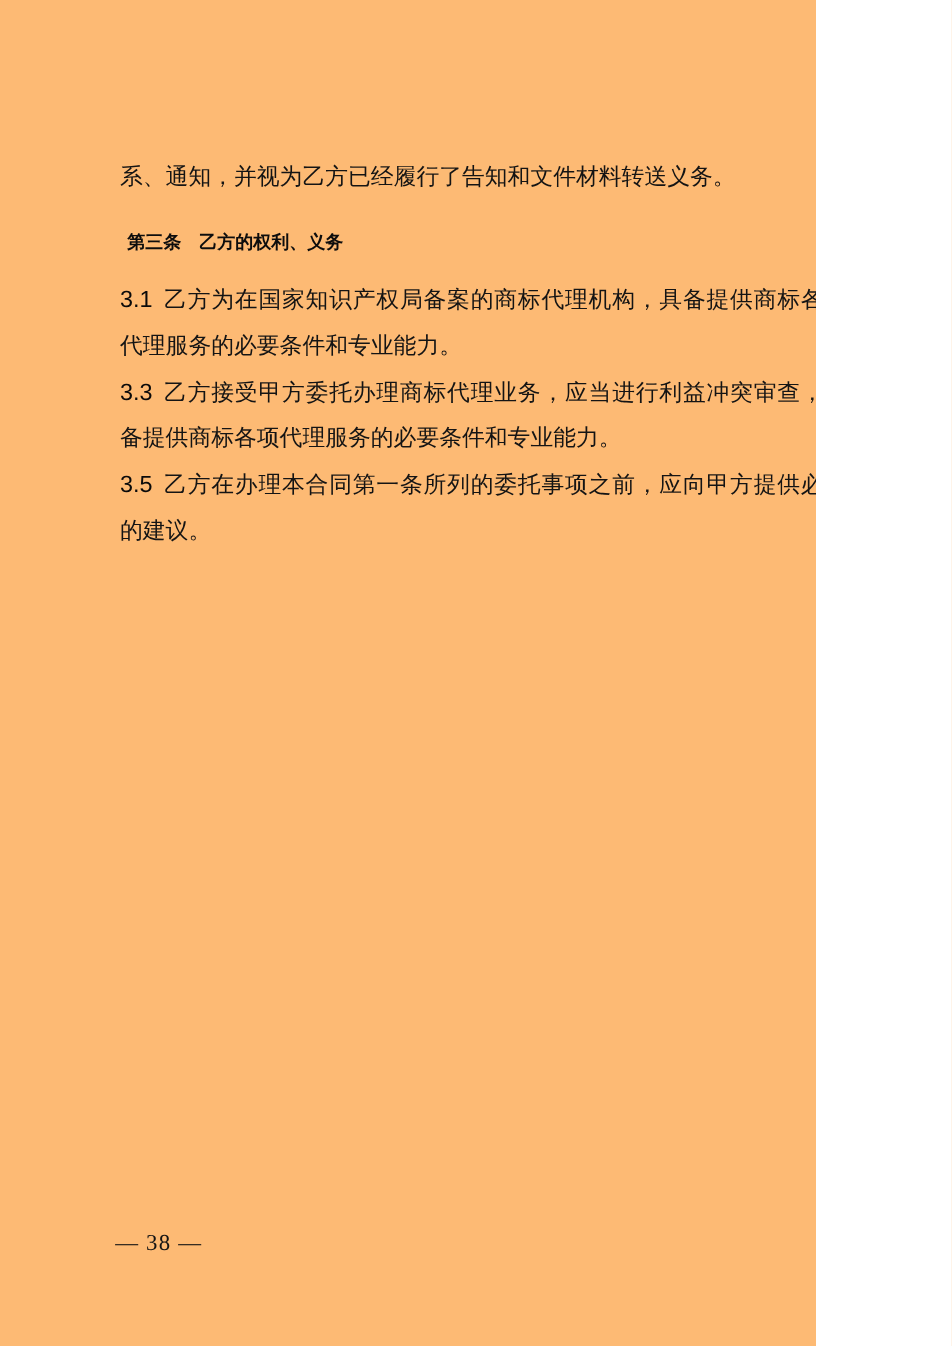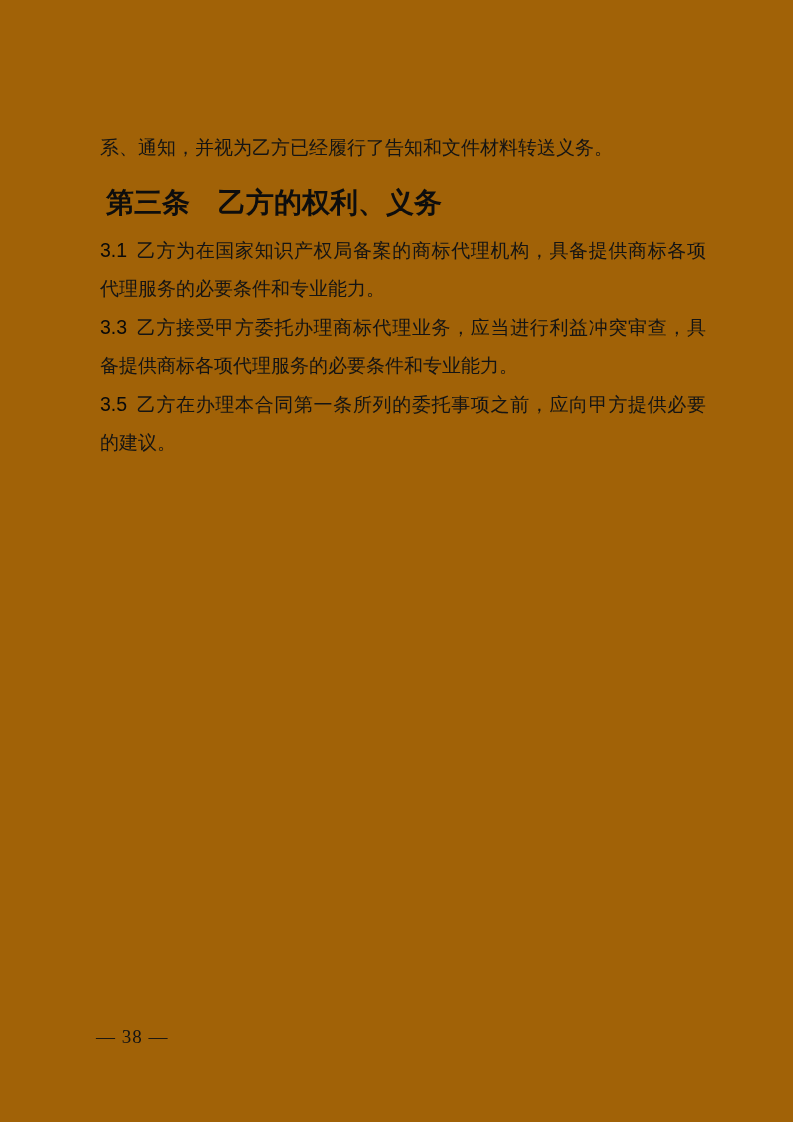--- a/index.html
+++ b/index.html
@@ -1,40 +1,40 @@
 <!DOCTYPE html>
 <html lang="zh"><head>
 <meta charset="utf-8">
 <style>
   html, body { margin: 0; padding: 0; background: #ffffff; }
   .page {
     position: relative;
-    width: 793px;
+    width: 680px;
     height: 1122px;
-    background: #a16207;
+    background: #fdba74;
     font-family: "Liberation Serif", "DejaVu Serif", serif;
     color: #141414;
     overflow: hidden;
   }
   .content {
     position: absolute;
     left: 100px;
     top: 129px;
     width: 606px;
   }
   .cont-para {
     margin: 0 0 17px 0;
     font-size: 19px;
     line-height: 38px;
     text-align: justify;
   }
   .section-heading {
     margin: 0 0 9px 0;
     padding-left: 6px;
-    font-size: 28px;
+    font-size: 15px;
     line-height: 38px;
     font-weight: 700;
     font-family: "Liberation Sans", "DejaVu Sans", sans-serif;
     color: #0d0d0d;
   }
   .clause {
     margin: 0;
     font-size: 19px;
     line-height: 38px;
     text-align: justify;

